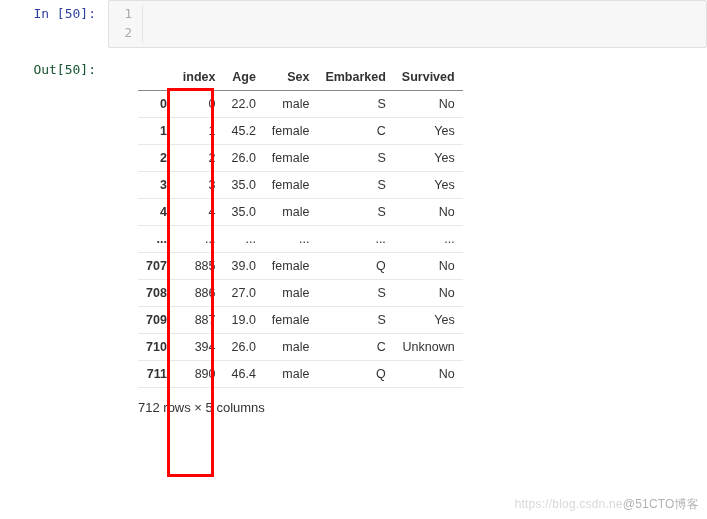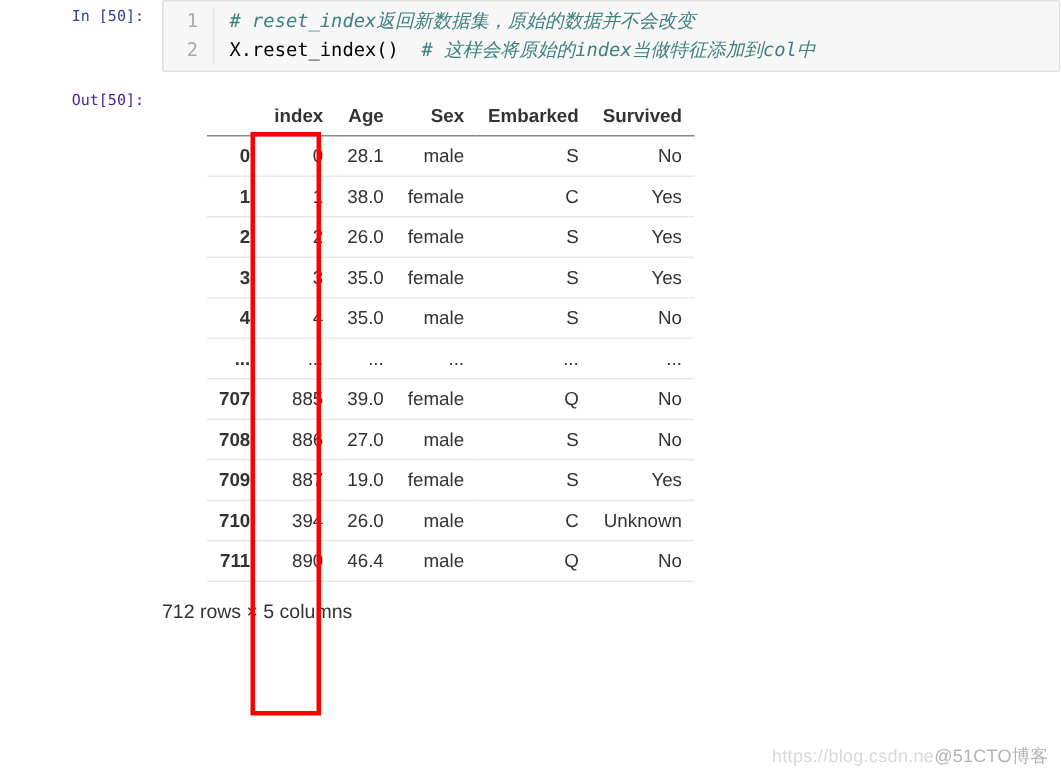--- a/index.html
+++ b/index.html
@@ -10,26 +10,26 @@
       height: 519px;
       position: relative;
       overflow: hidden;
     }
     .cell-row { display: flex; align-items: flex-start; }
     .prompt {
       width: 108px;
       text-align: right;
       padding-right: 12px;
       font-family: "SFMono-Regular", Menlo, Consolas, monospace;
-      font-size: 10px;
+      font-size: 13px;
       padding-top: 6px;
       flex-shrink: 0;
     }
     .prompt-in { color: #303F9F; }
-    .prompt-out { color: #4c1d95; }
+    .prompt-out { color: #14532d; }
     .code-cell {
       flex: 1;
       background: #f7f7f7;
       border: 1px solid #e0e0e0;
       border-radius: 2px;
       padding: 4px 0;
       font-family: "SFMono-Regular", Menlo, Consolas, monospace;
       font-size: 12.5px;
       line-height: 1.5;
       display: flex;
@@ -69,20 +69,21 @@
     }
     table.df tbody th { font-weight: 600; }
     .highlight-col {
       position: absolute;
       border: 3px solid #ff0000;
       pointer-events: none;
     }
     .footer-note {
       font-size: 13px;
       color: #333;
+      margin-left: 30px;
       padding-top: 12px;
     }
     .watermark {
       position: absolute;
       right: 8px;
       bottom: 6px;
       font-size: 12px;
       color: #999;
       opacity: 0.75;
       letter-spacing: 0.2px;
@@ -91,24 +92,20 @@
   </style>
 </head>
 <body>
 
 <div class="cell-row">
   <div class="prompt prompt-in">In [50]:</div>
   <div class="code-cell">
       <div class="gutter">
         <div>1</div>
         <div>2</div>
-      </div>
-      <div class="code-content">
-        <div class="line"><span class="comment"># reset_index返回新数据集，原始的数据并不会改变</span></div>
-        <div class="line"><span>X.reset_index()  </span><span class="comment"># 这样会将原始的index当做特征添加到col中</span></div>
       </div>
   </div>
 </div>
 
 <div class="cell-row" style="margin-top:8px;">
   <div class="prompt prompt-out">Out[50]:</div>
   <div class="output-area">
     <table class="df">
       <thead>
         <tr>
@@ -117,29 +114,29 @@
           <th>Age</th>
           <th>Sex</th>
           <th>Embarked</th>
           <th>Survived</th>
         </tr>
       </thead>
       <tbody id="df-body">
           <tr>
             <th>0</th>
             <td>0</td>
-            <td>28.1</td>
+            <td>22.0</td>
             <td>male</td>
             <td>S</td>
             <td>No</td>
           </tr>
           <tr>
             <th>1</th>
             <td>1</td>
-            <td>38.0</td>
+            <td>45.2</td>
             <td>female</td>
             <td>C</td>
             <td>Yes</td>
           </tr>
           <tr>
             <th>2</th>
             <td>2</td>
             <td>26.0</td>
             <td>female</td>
             <td>S</td>

